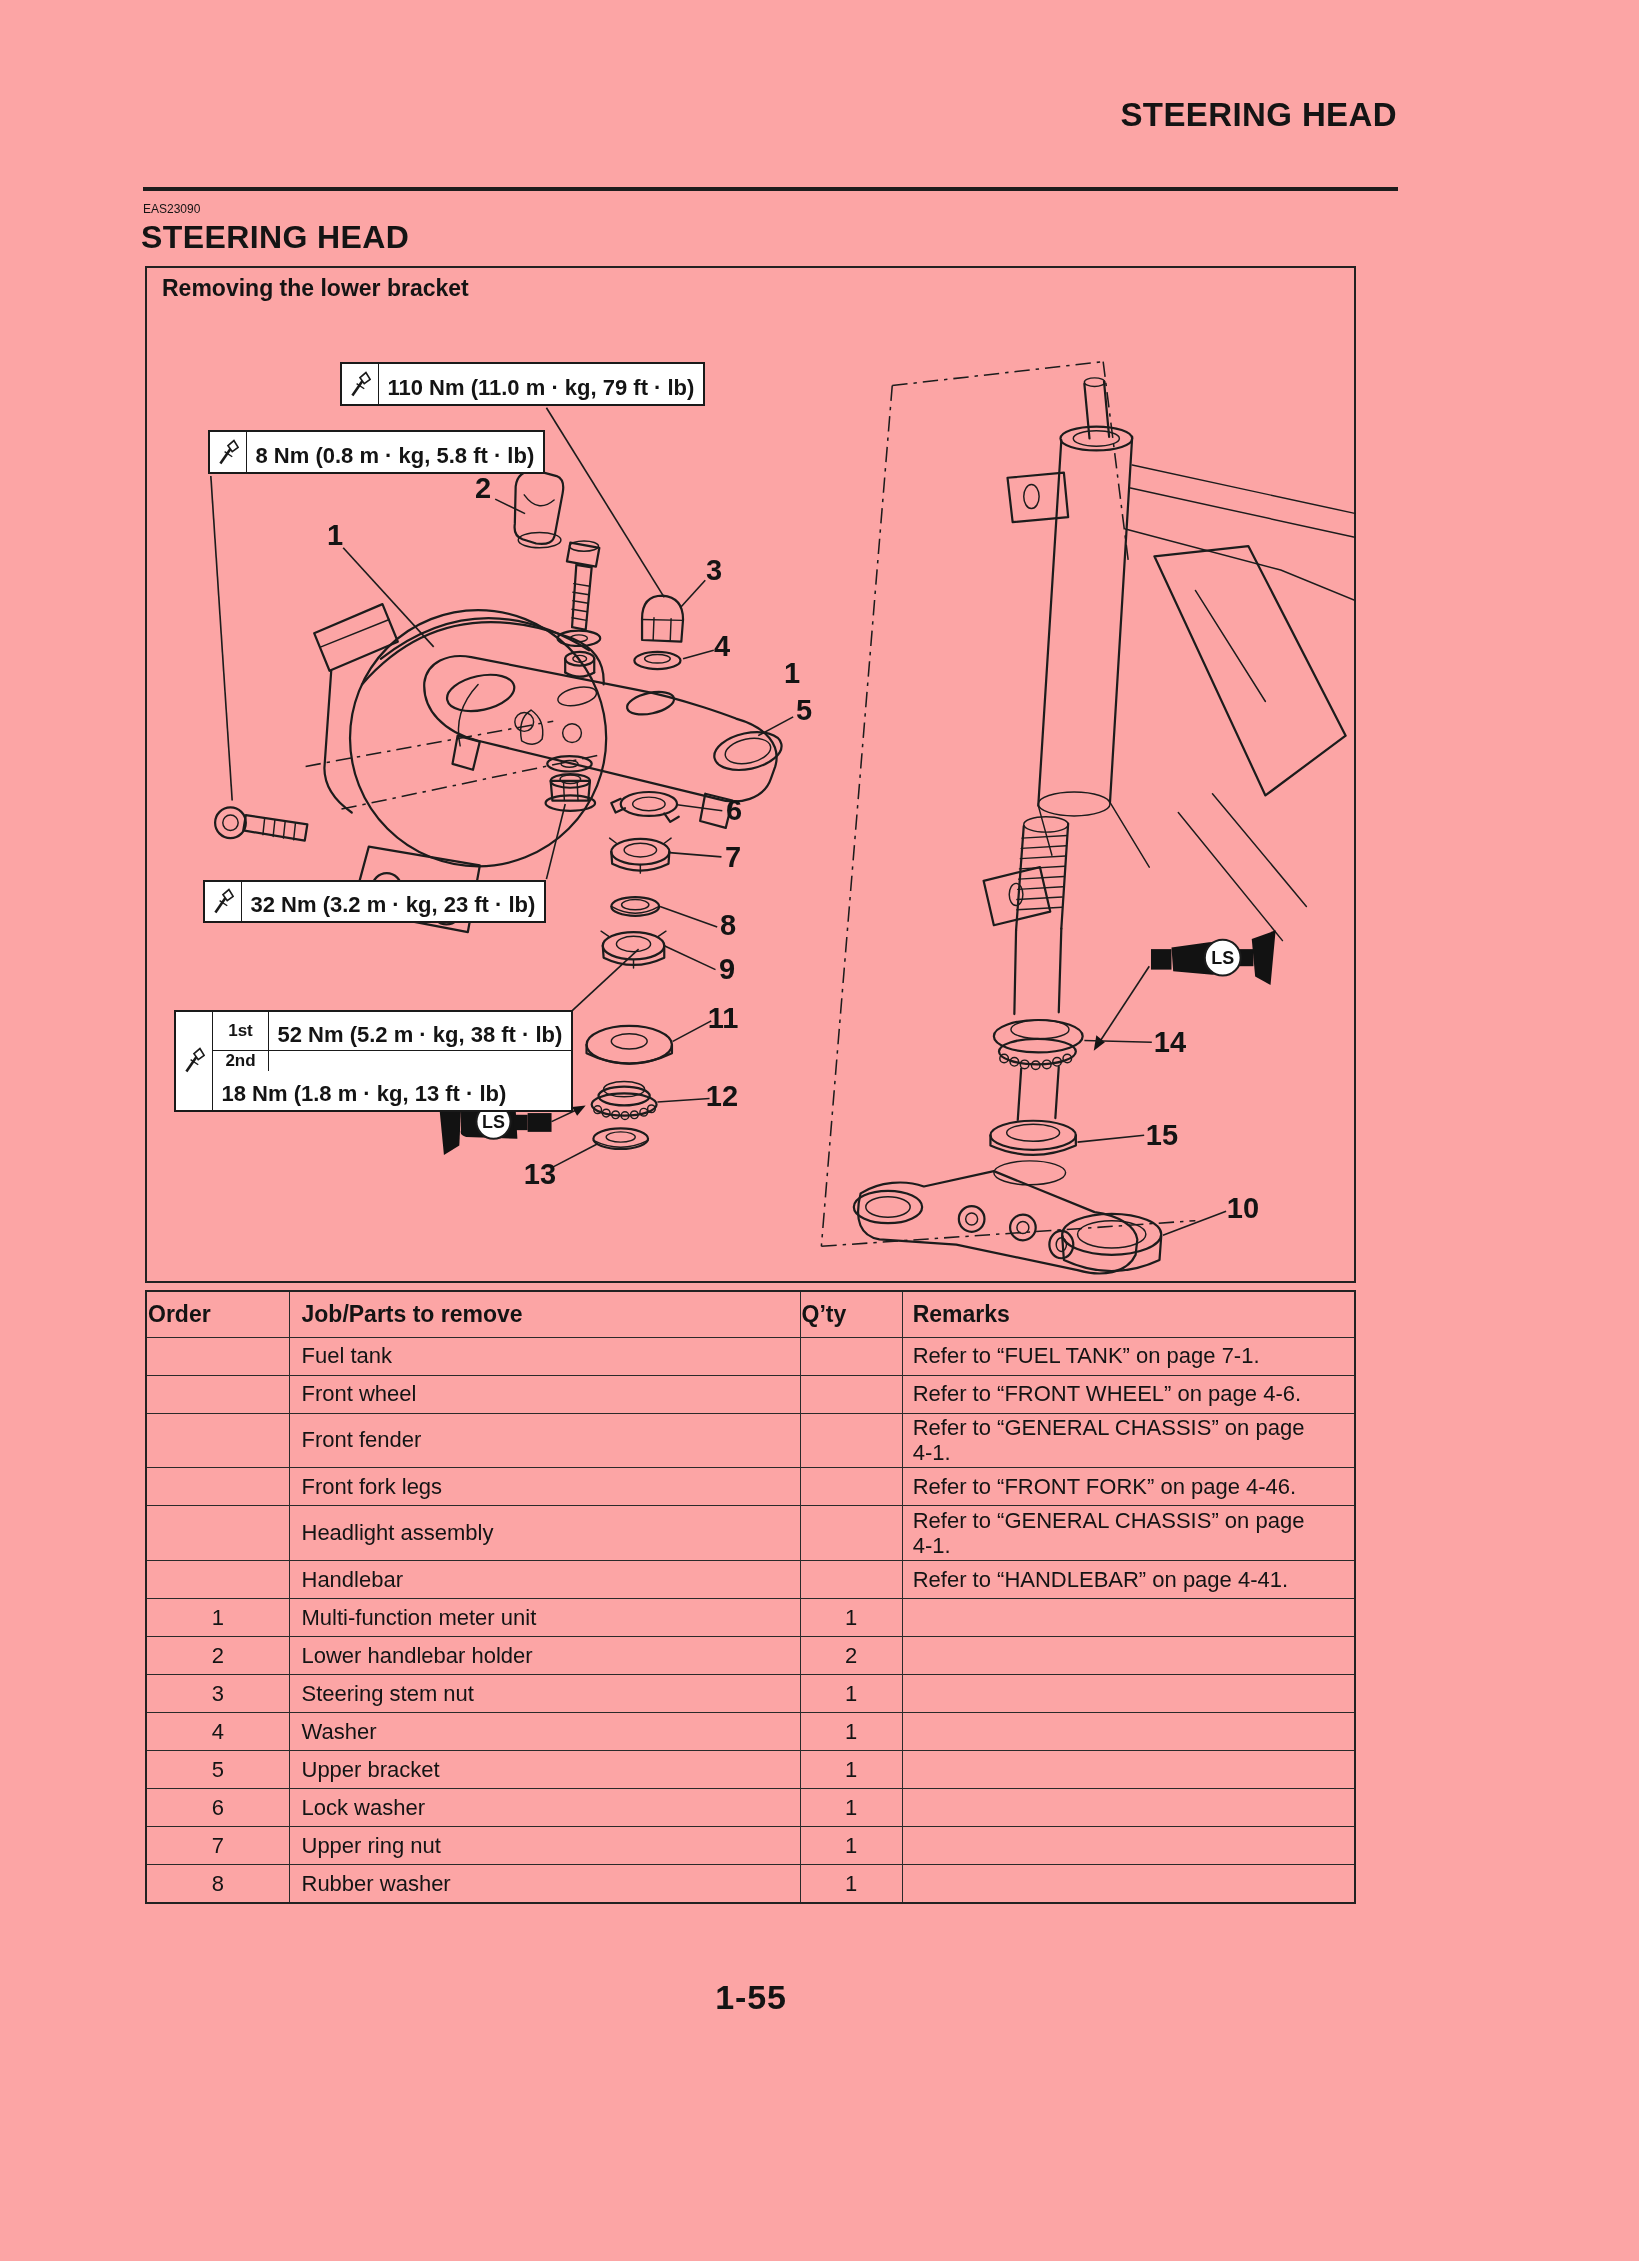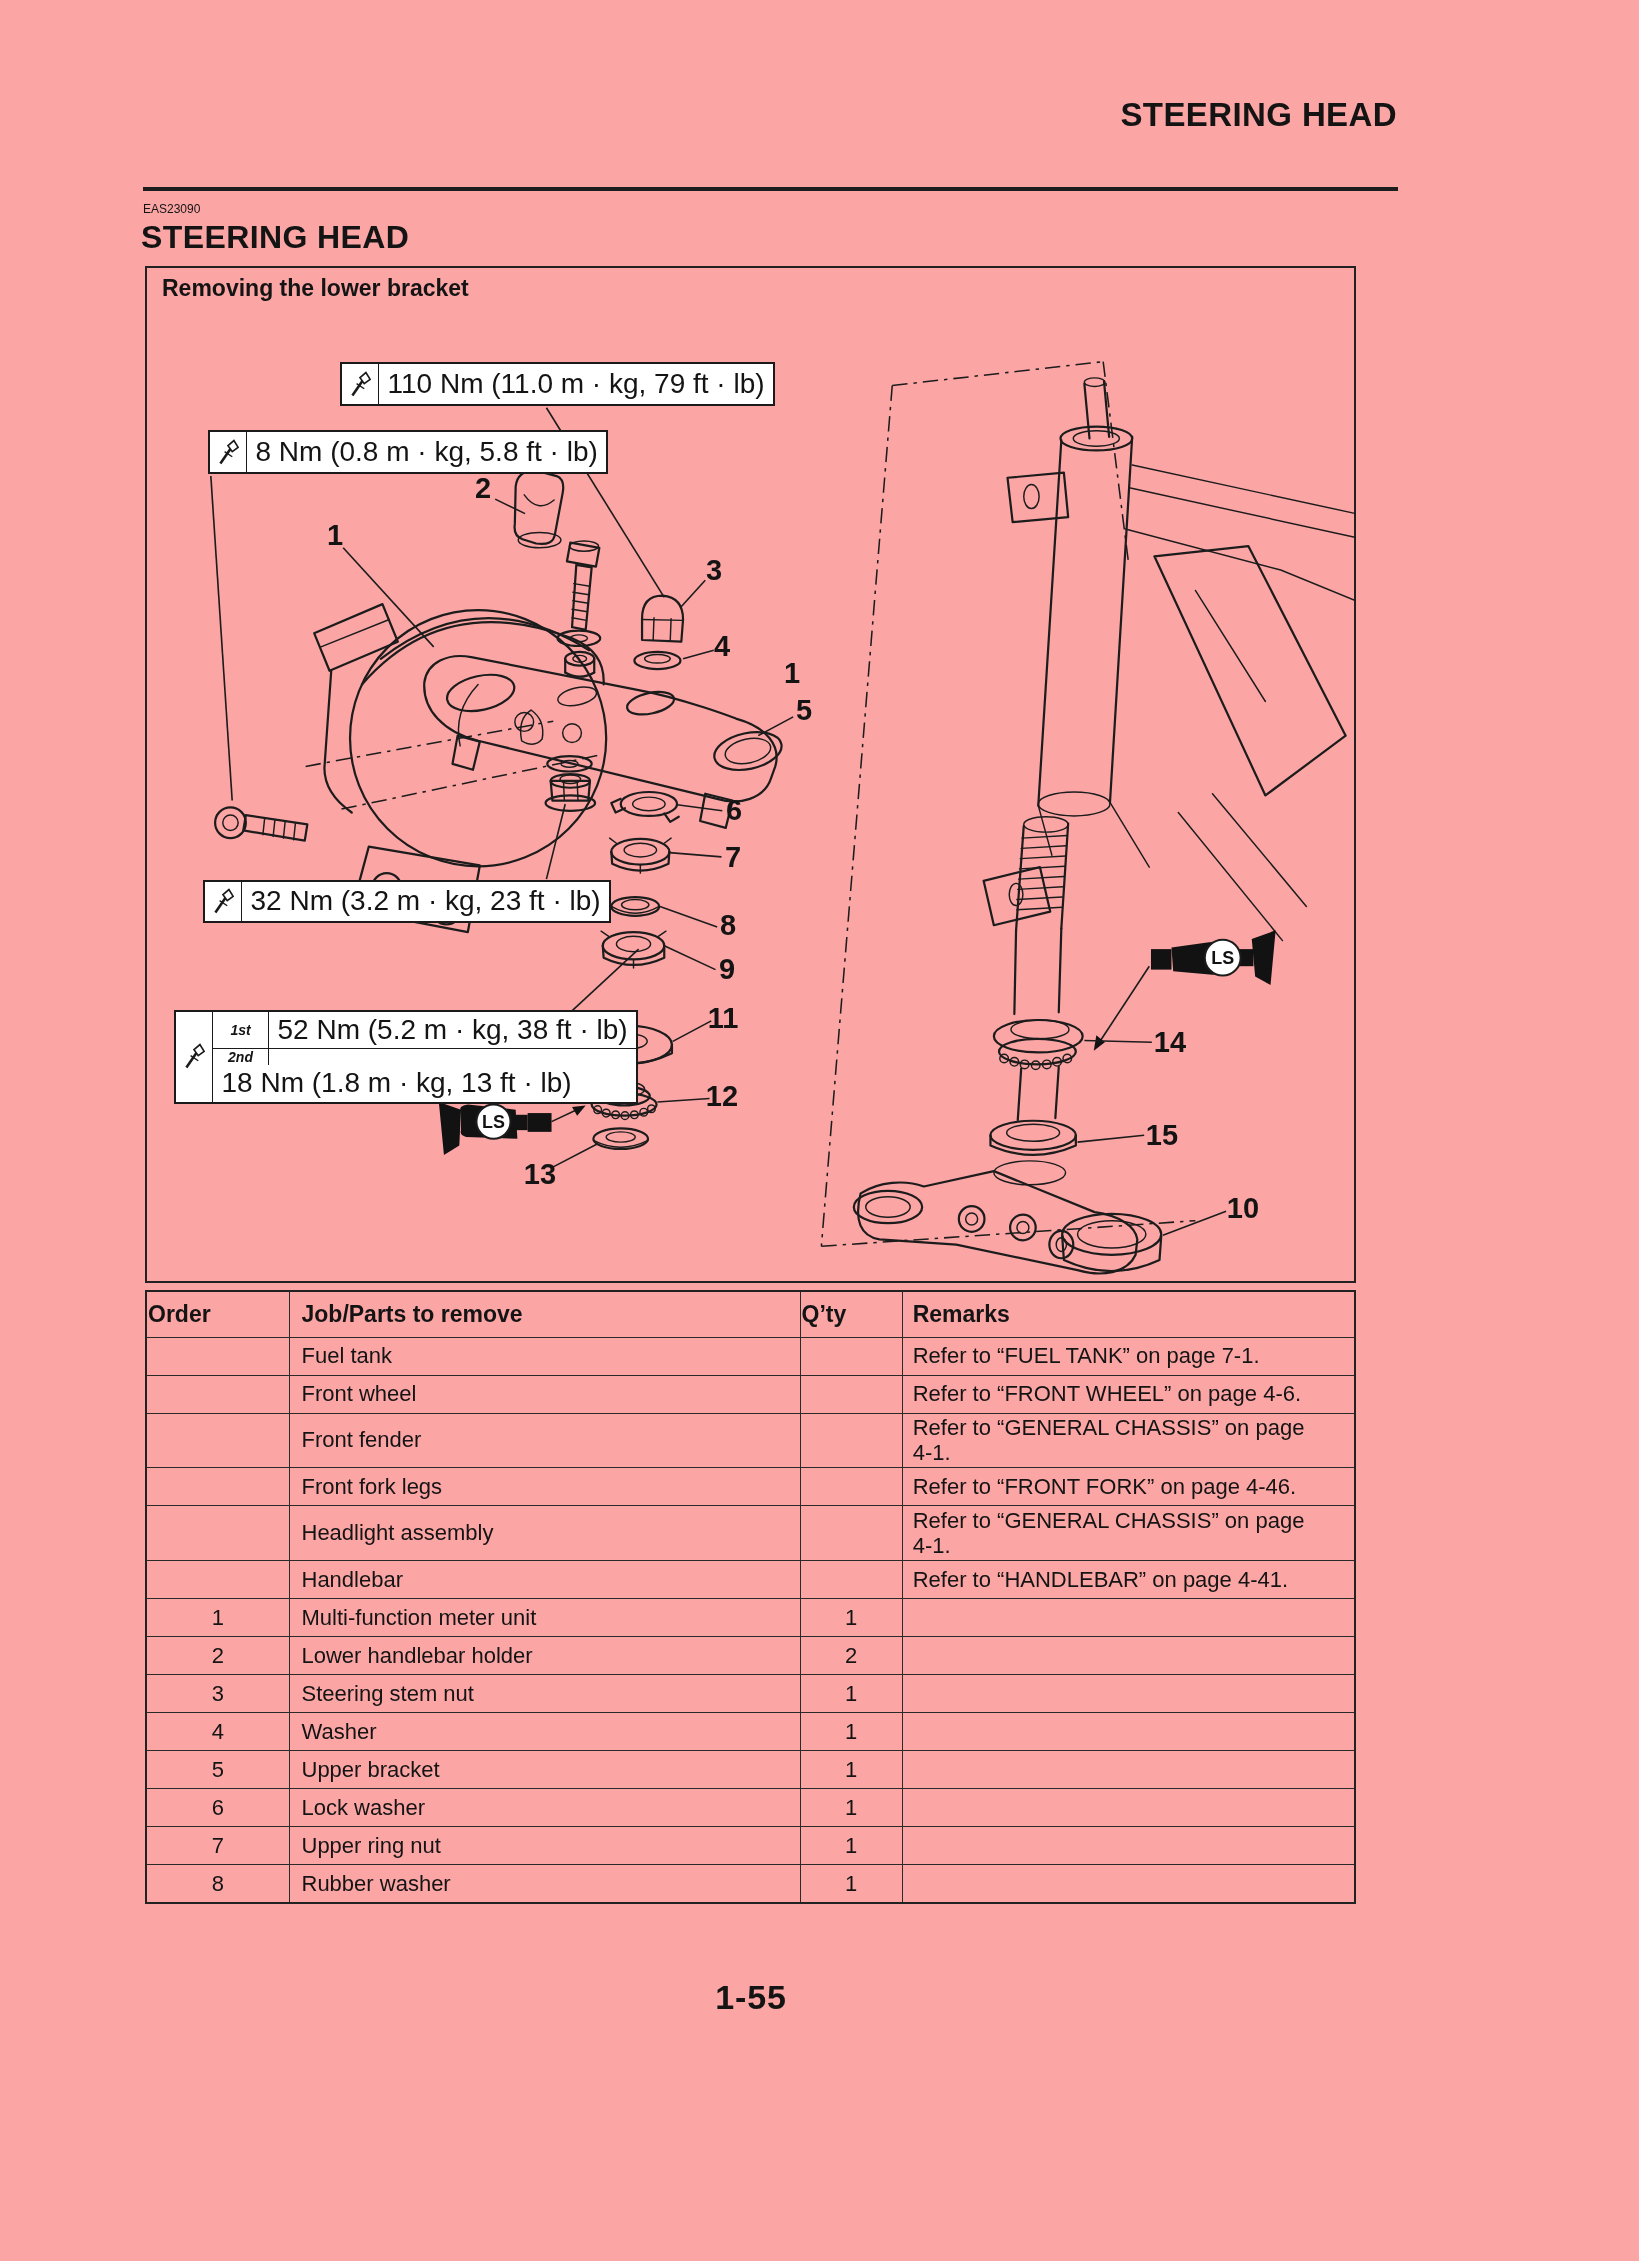--- a/index.html
+++ b/index.html
@@ -13,30 +13,30 @@
   #eas-code{left:143px;top:202px;font-size:12px;}
   #section-title{left:141px;top:219px;font-size:32px;font-weight:bold;letter-spacing:0.4px;}
 
   
   #figure-box{left:145px;top:266px;width:1211px;height:1017px;border:2.6px solid #222;box-sizing:border-box;}
   #figure-title{left:162px;top:275px;font-size:23px;font-weight:bold;}
 
   
   .tq{position:absolute;display:flex;align-items:stretch;background:#fff;border:2.6px solid #1a1a1a;}
   .tq .icon-cell{width:36px;display:flex;align-items:center;justify-content:center;border-right:1.7px solid #1a1a1a;}
-  .tq .tq-text{padding:3.4px 8.5px 4.3px 8.5px;font-size:28px;font-weight:normal;white-space:nowrap;display:flex;align-items:center;}
+  .tq .tq-text{padding:3.4px 8.5px 4.3px 8.5px;font-size:22px;font-weight:bold;white-space:nowrap;display:flex;align-items:center;margin-top:8px;}
   #tq-110{left:340px;top:362px;height:44px;box-sizing:border-box;}
   #tq-8{left:208px;top:430px;height:44px;box-sizing:border-box;}
   #tq-32{left:203px;top:880px;height:43px;box-sizing:border-box;}
   #tq-stage{left:174px;top:1010px;box-sizing:border-box;}
   #tq-stage .stage-col{display:flex;flex-direction:column;}
   #tq-stage .stage-row{display:flex;align-items:stretch;}
   #tq-stage .stage-row + .stage-row{border-top:1.7px solid #1a1a1a;flex-direction:column;}
   #tq-stage .step-cell{width:55px;display:flex;align-items:center;justify-content:center;
-      border-right:1.7px solid #1a1a1a;font-size:14px;font-weight:bold;font-style:italic;}
+      border-right:1.7px solid #1a1a1a;font-size:17px;font-weight:bold;}
   #tq-stage .tq-text{padding:1.7px 8.5px 2.6px 8.5px;}
 
   
   .callout{position:absolute;transform:translate(-50%,-50%);font-size:29px;font-weight:bold;line-height:1;}
 
   
   #parts-table{position:absolute;left:145px;top:1290px;width:1211px;border-collapse:collapse;
       table-layout:fixed;font-size:22px;}
   #parts-table th,#parts-table td{border:1.7px solid #2a2a2a;box-sizing:border-box;vertical-align:middle;}
   #parts-table{border:2.6px solid #222;}

